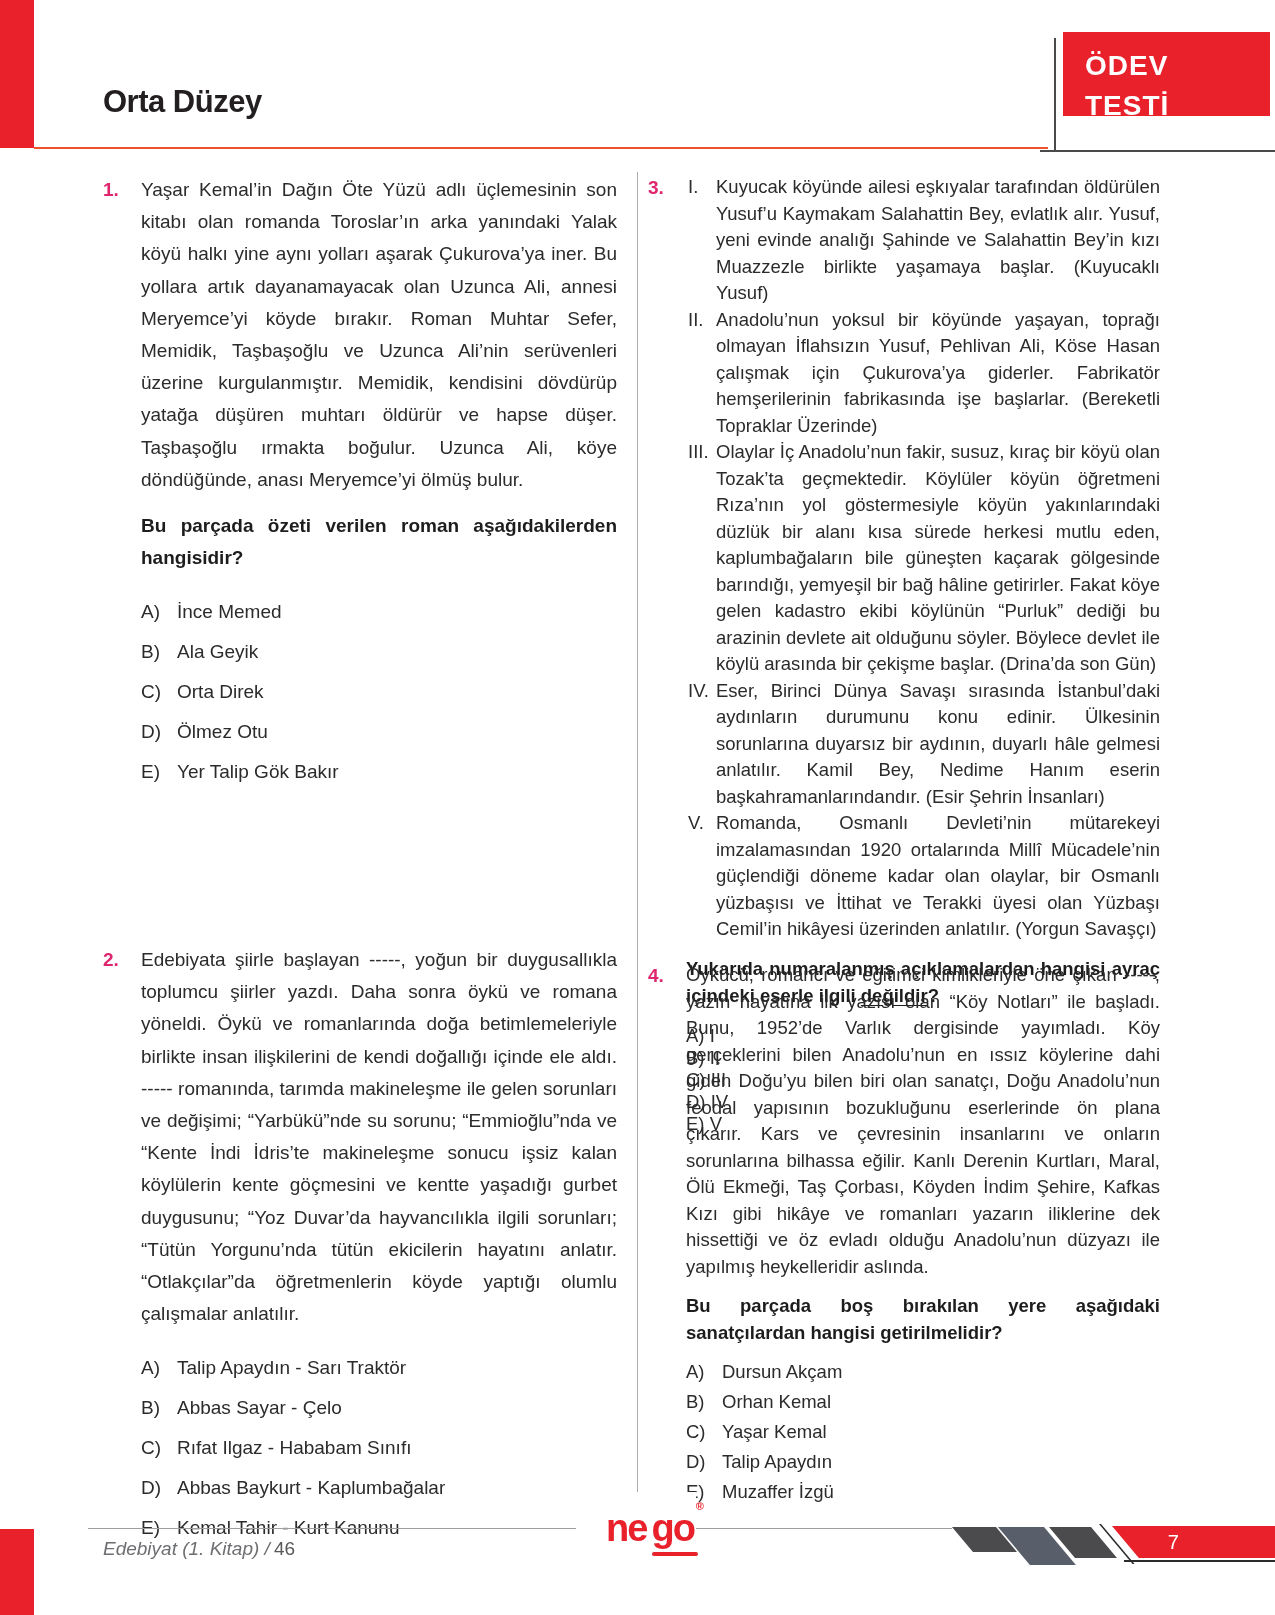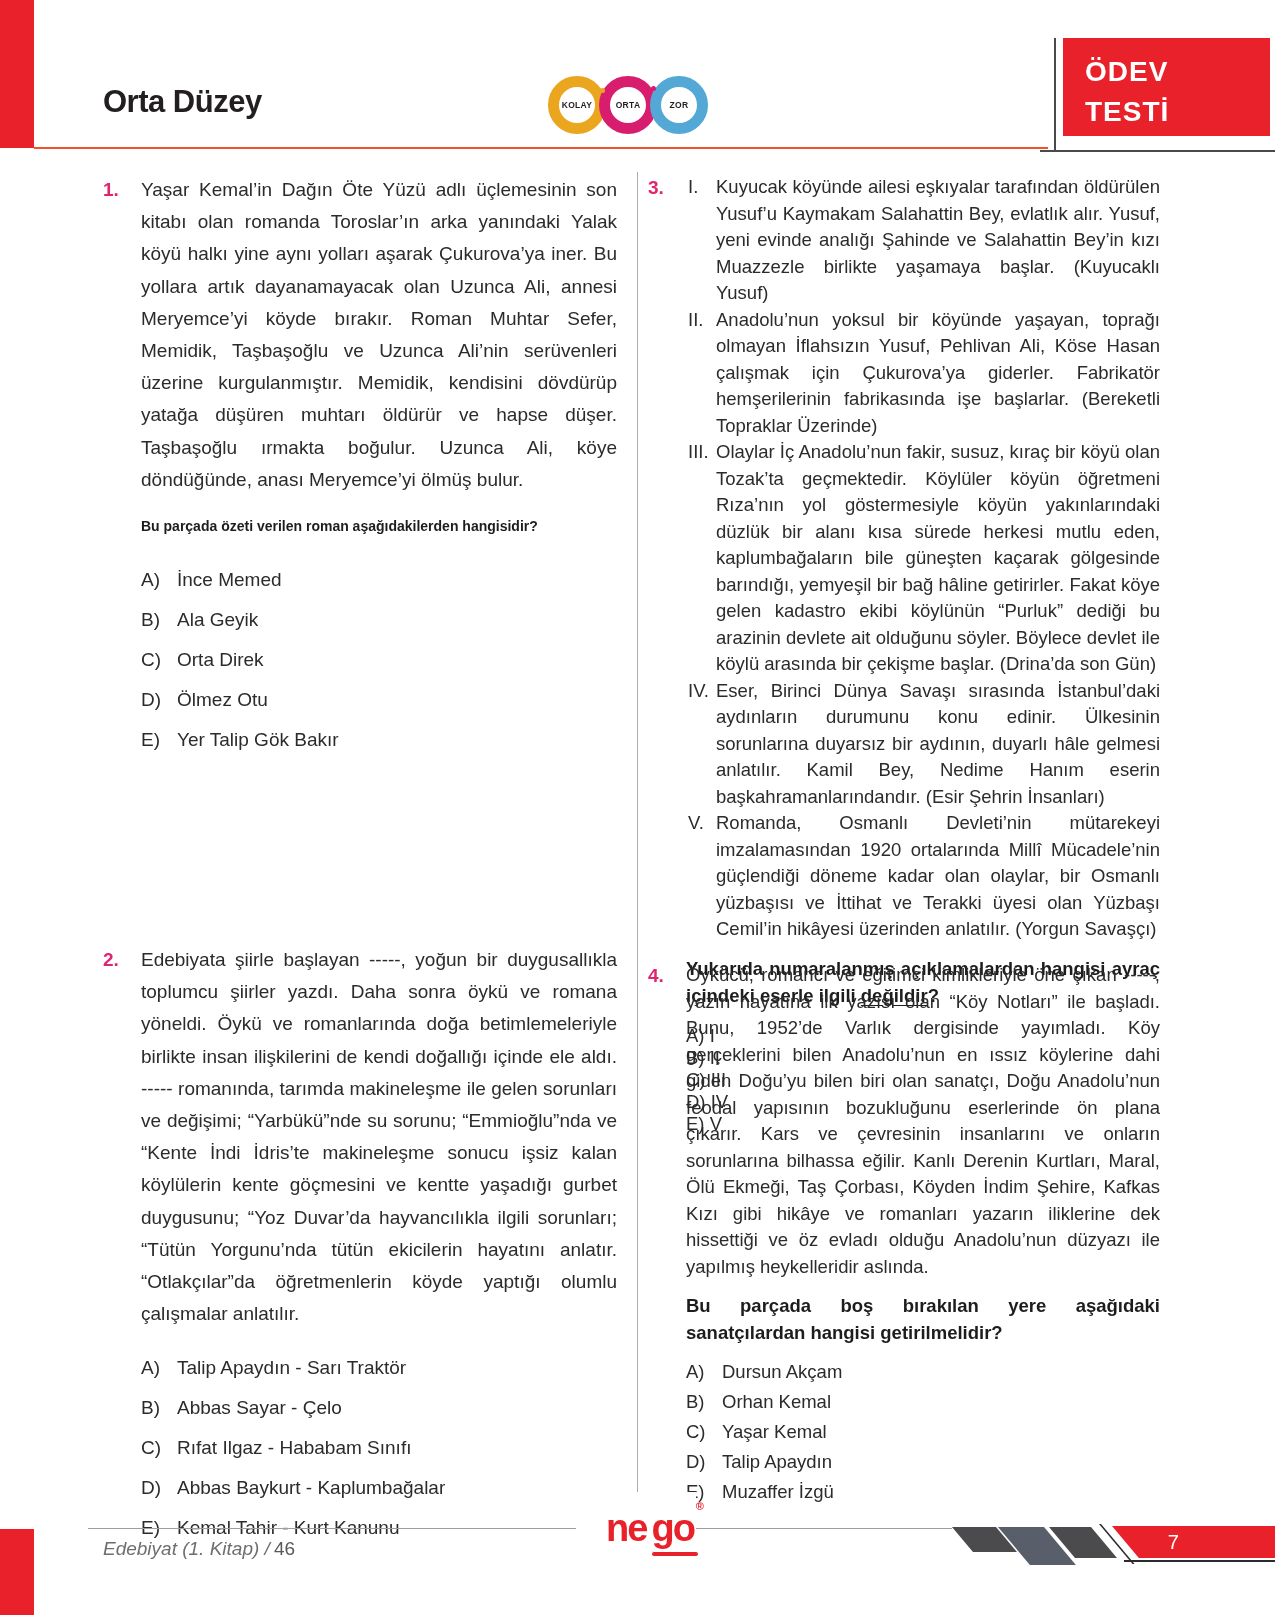--- a/index.html
+++ b/index.html
@@ -23,21 +23,21 @@
   }
   
   .red-top-bar{position:absolute;left:0;top:0;width:34px;height:148px;background:var(--brand-red);}
   .red-bottom-bar{position:absolute;left:0;top:1529px;width:34px;height:86px;background:var(--brand-red);}
 
   
   .level-title{position:absolute;left:103px;top:84px;font-size:31px;font-weight:700;color:#231f20;letter-spacing:-0.5px;}
   .header-line-orange{position:absolute;left:34px;top:147px;width:1014px;height:2px;background:var(--orange-line);}
   .header-line-dark{position:absolute;left:1040px;top:150px;width:235px;height:2px;background:#4a4a4a;}
   .odev-frame-v{position:absolute;left:1054px;top:38px;width:2px;height:114px;background:#4a4a4a;}
-  .odev-box{position:absolute;left:1063px;top:38px;width:207px;height:98px;background:var(--brand-red);
+  .odev-box{position:absolute;left:1063px;top:32px;width:207px;height:84px;background:var(--brand-red);
     color:#fff;font-weight:700;font-size:28px;line-height:40px;padding:14px 0 0 22px;box-sizing:border-box;letter-spacing:1px;}
 
   .badges{position:absolute;left:548px;top:74px;width:190px;height:62px;}
   .ring{position:absolute;width:36px;height:36px;border-radius:50%;background:#fff;
     display:flex;align-items:center;justify-content:center;}
   .ring span{font-size:8.5px;font-weight:700;color:#231f20;letter-spacing:0.3px;}
   .ring-kolay{left:0;top:2px;border:11px solid var(--ring-yellow);z-index:1;}
   .ring-orta{left:51px;top:2px;border:11px solid var(--ring-pink);z-index:2;}
   .ring-zor{left:102px;top:2px;border:11px solid var(--ring-blue);z-index:3;}
   .bdot{position:absolute;border-radius:50%;z-index:4;}
@@ -49,21 +49,21 @@
   .col-divider{position:absolute;left:637px;top:172px;width:1px;height:1333px;background:#aaacae;}
   .qblock{position:absolute;display:grid;grid-template-columns:38px 1fr;}
   .q1-left{left:103px;top:174px;width:514px;}
   .q2-left{left:103px;top:944px;width:514px;}
   .q3-right{left:648px;top:174px;width:512px;}
   .q4-right{left:648px;top:962px;width:512px;}
   .q-num{font-weight:700;color:var(--q-pink);font-size:19px;line-height:32px;}
   .q3-right .q-num,.q4-right .q-num{line-height:27px;}
 
   .p-left{font-size:19px;line-height:32.2px;text-align:justify;}
-  .stem-left{font-weight:700;font-size:14px;line-height:32px;text-align:justify;margin-top:14px;color:#1d1d1d;}
+  .stem-left{font-weight:700;font-size:19px;line-height:32px;text-align:justify;margin-top:14px;color:#1d1d1d;}
   .opts-left .opt{display:grid;grid-template-columns:36px 1fr;font-size:19px;line-height:22px;margin-top:18px;}
   .opts-left .opt:first-child{margin-top:27px;}
 
   .p-right{font-size:18.5px;line-height:26.5px;text-align:justify;}
   .item{display:grid;grid-template-columns:30px 1fr;}
   .item-label{text-align:left;font-size:18.5px;line-height:26.5px;padding-left:2px;}
   .stem-right{font-weight:700;font-size:18.5px;line-height:27px;text-align:justify;margin-top:12px;color:#1d1d1d;}
   .stem-right .u{text-decoration:underline;text-underline-offset:3px;}
   .opts-row{display:flex;justify-content:space-between;margin-top:16px;font-size:18.5px;line-height:22px;padding-right:6px;flex-direction:column;}
   .opts-right .opt{display:grid;grid-template-columns:36px 1fr;font-size:18.5px;line-height:21px;margin-top:9px;}
@@ -100,34 +100,20 @@
 </head>
 <body>
 
 <div class="page">
 
   <div class="red-top-bar"></div>
   <div class="red-bottom-bar"></div>
 
   <div class="level-title">Orta Düzey</div>
 
-  <div class="badges">
-    <div class="ring ring-kolay">
-        <span>KOLAY</span>
-      </div>
-    <div class="ring ring-orta">
-        <span>ORTA</span>
-      </div>
-    <div class="ring ring-zor">
-        <span>ZOR</span>
-      </div>
-    <div class="bdot bdot1"></div>
-    <div class="bdot bdot2"></div>
-    <div class="bdot bdot3"></div>
-  </div>
 
   <div class="header-line-orange"></div>
   <div class="header-line-dark"></div>
   <div class="odev-frame-v"></div>
   <div class="odev-box">
     <div>ÖDEV</div>
     <div>TESTİ</div>
   </div>
 
   <div class="col-divider"></div>

